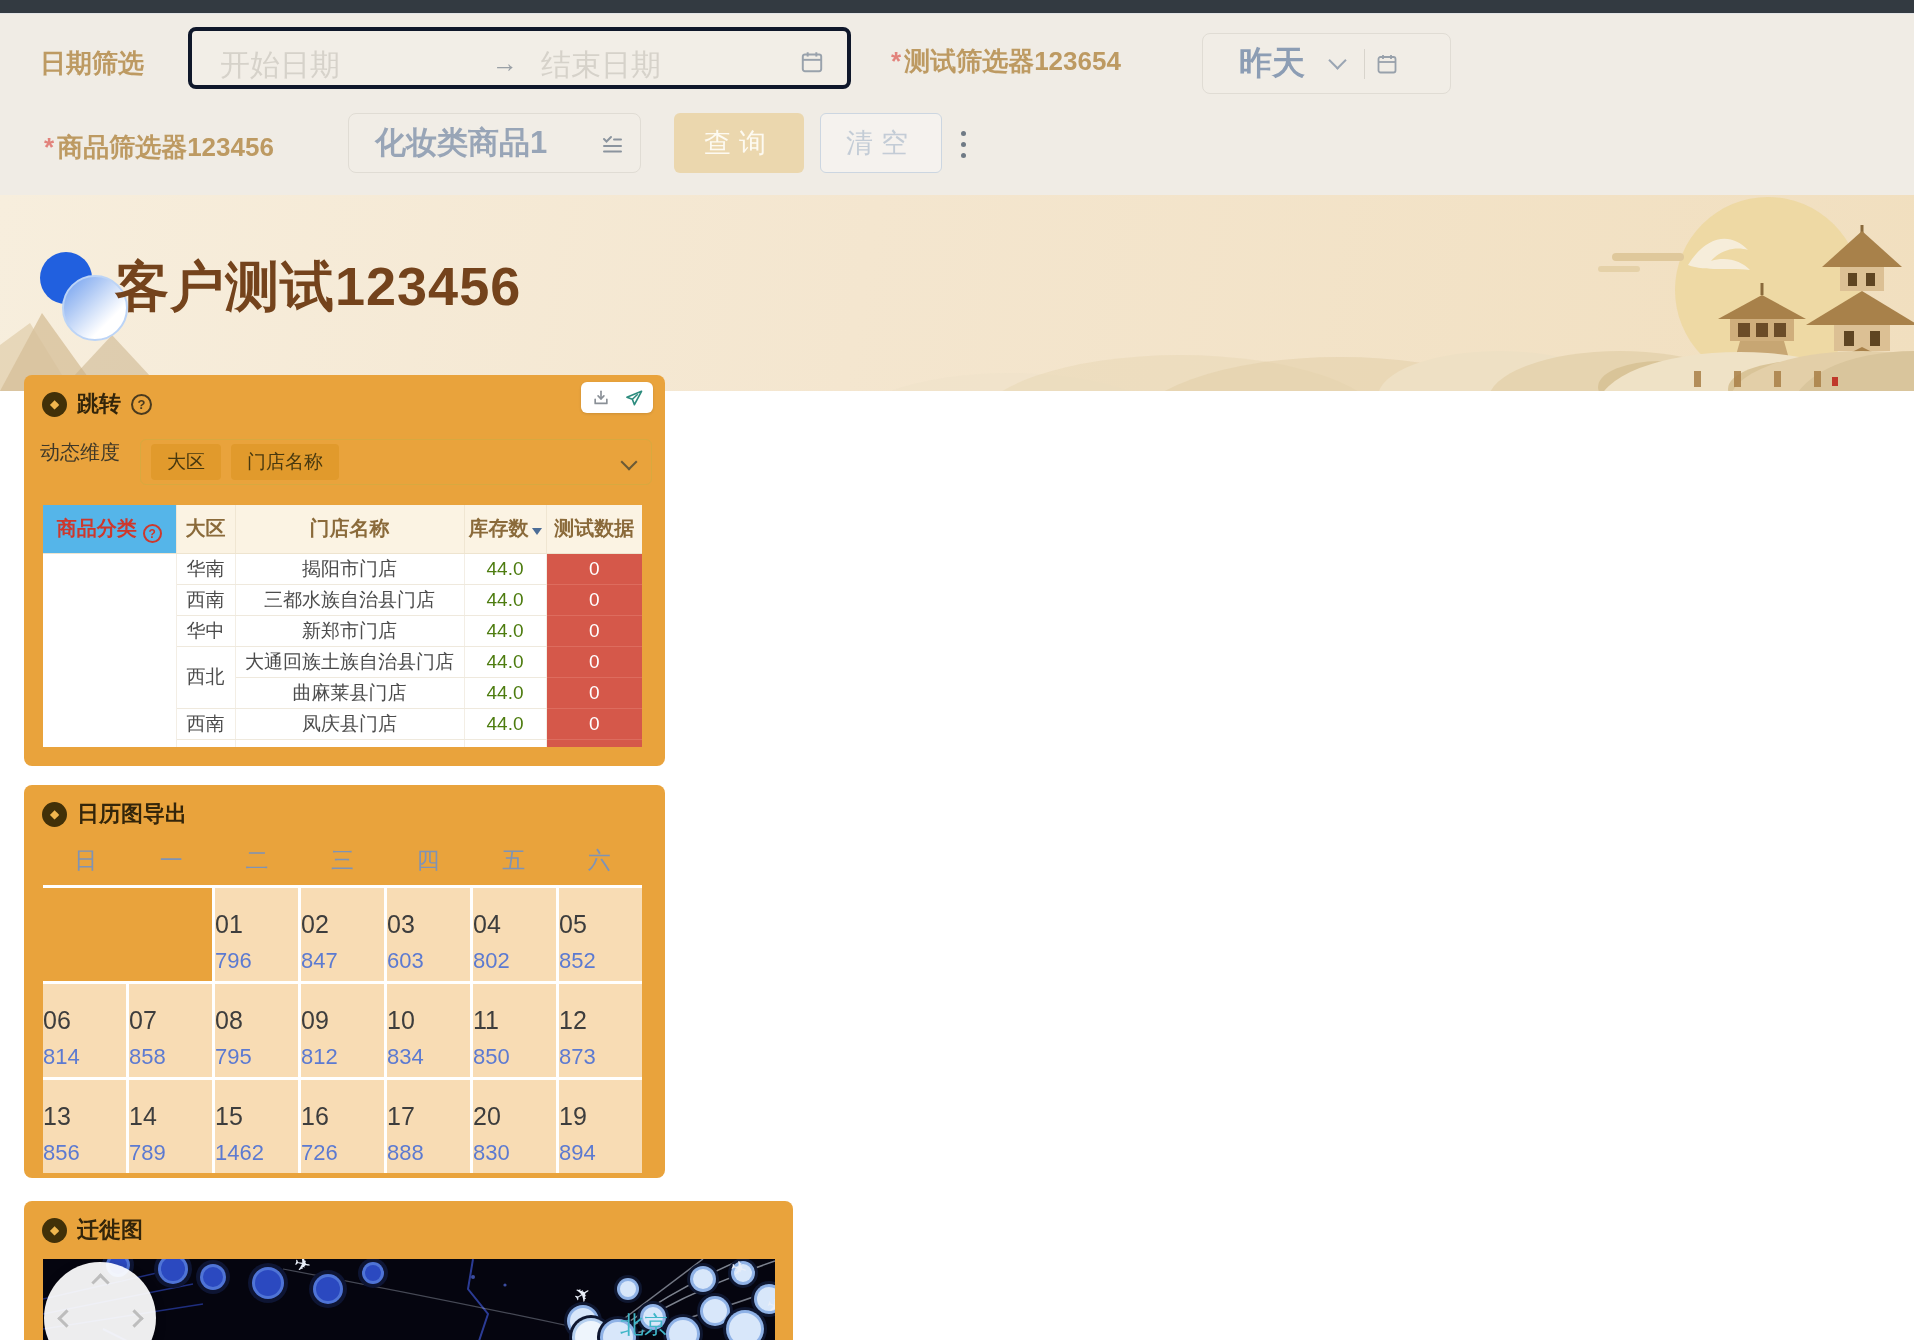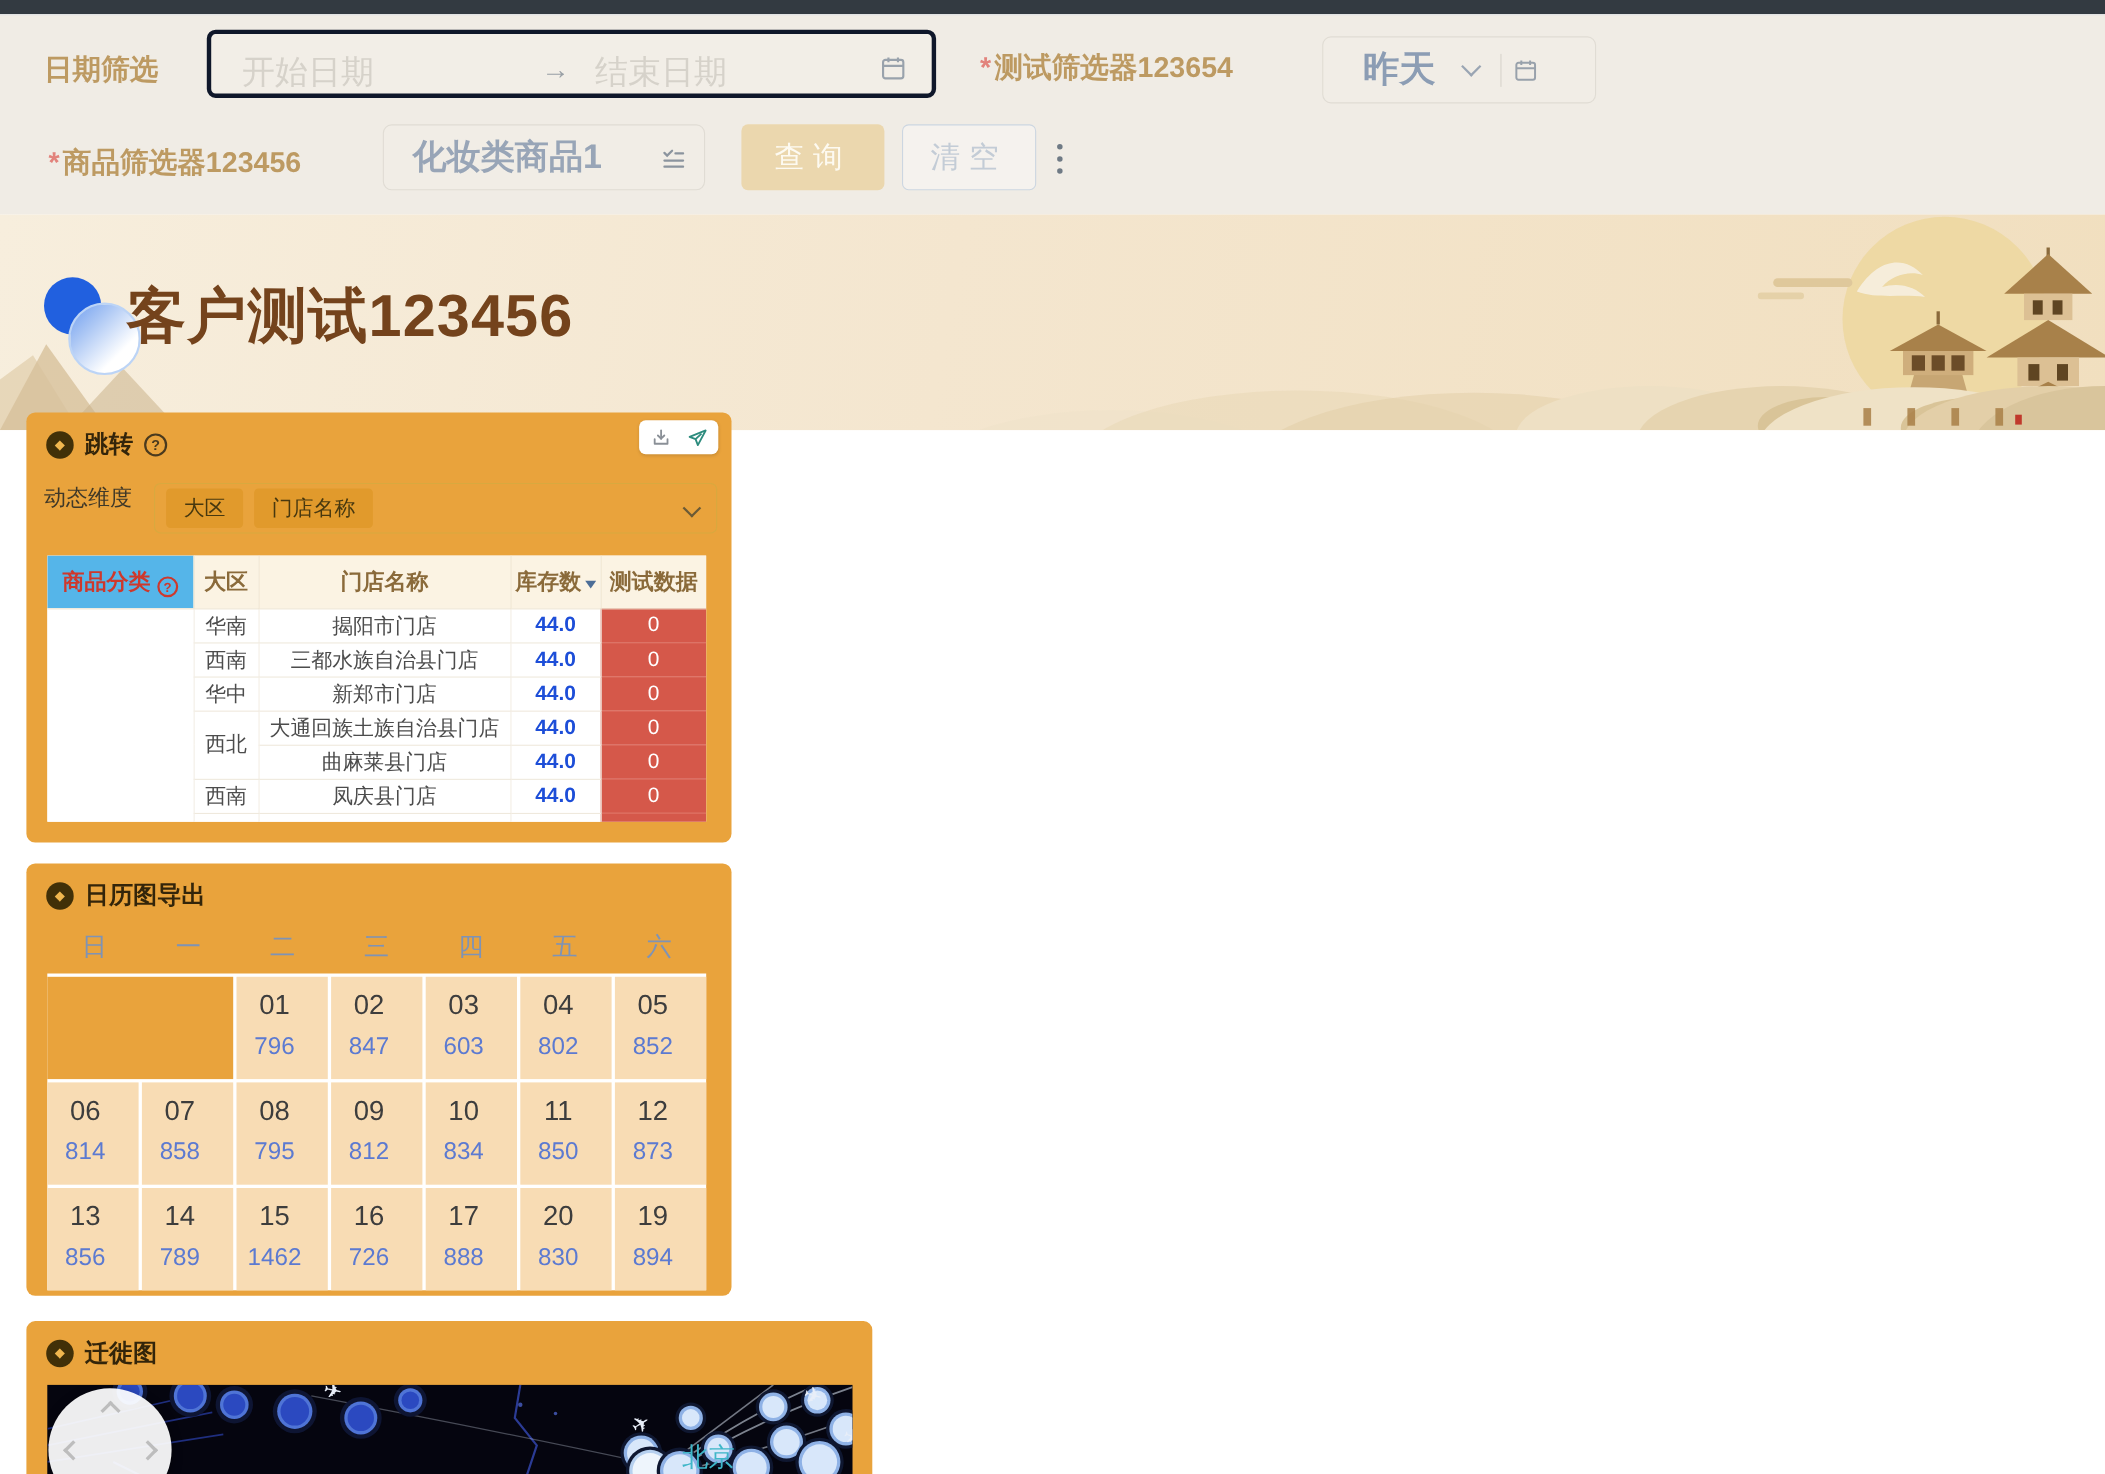--- a/index.html
+++ b/index.html
@@ -77,35 +77,35 @@
   .dyn-chev { position:absolute; right:16px; top:16px; width:12px; height:12px;
     border-right:2.5px solid #6b5a36; border-bottom:2.5px solid #6b5a36; transform:rotate(45deg); }
   .table-wrap { position:absolute; left:19px; top:130px; width:599px; height:242px; overflow:hidden; background:#fff; }
   table { border-collapse:collapse; width:599px; table-layout:fixed; }
   th { height:48px; background:#fbf3e3; color:#8a6a3a; font-size:20px; font-weight:700;
     border-right:1px solid #f0e6d2; border-bottom:1px solid #eee4cf; }
   th.th-category { background:#55b5e9; color:#ce382c; }
   th:last-child { border-right:none; }
   td { height:31px; font-size:19px; color:#4c4c4c; text-align:center; background:#fff;
     border-right:1px solid #f3eee5; border-bottom:1px solid #efe9dd; }
-  td.td-stock { color:#1d4ed8;font-weight:bold; }
+  td.td-stock { color:#4d7c0f; }
   td.td-test { background:#d5584a; color:#fff; border-bottom:1px solid #dd6c5e; border-right:none; }
   .red-help { display:inline-flex; width:19px; height:19px; border-radius:50%; border:2px solid #ce382c;
     color:#ce382c; font-size:12px; font-weight:700; align-items:center; justify-content:center;
     margin-left:6px; vertical-align:-3px; }
   .sort-caret { display:inline-block; width:0; height:0; border-left:5px solid transparent;
     border-right:5px solid transparent; border-top:7px solid #4c6d97; margin-left:3px; }
 
   
   .cal-weekdays { position:absolute; left:19px; top:60px; width:599px; display:grid; grid-template-columns:repeat(7,1fr); }
   .cal-weekday { text-align:center; font-size:23px; color:#7e93b6; }
   .cal-grid { position:absolute; left:19px; top:100px; width:599px; display:grid;
     grid-template-columns:repeat(7,1fr); grid-auto-rows:93px; gap:3px; background:#fff; padding-top:3px; }
   .cal-empty { background:#e9a33c; }
-  .cal-cell { background:#f8dcb4; text-align:center; padding:12px 14px 0 0; }
+  .cal-cell { background:#f8dcb4; text-align:left; padding:22px 14px 0 0; }
   .cal-day { font-size:25px; color:#3d3d3d; }
   .cal-val { font-size:22px; color:#5c7ad1; margin-top:9px; }
 
   
   .map-wrap { position:absolute; left:19px; top:58px; width:732px; height:330px; background:#05050f; overflow:hidden; }
   .pan-circle { position:absolute; left:1px; top:3px; width:112px; height:112px; border-radius:50%;
     background:rgba(255,255,255,.93); box-shadow:0 3px 10px rgba(0,0,0,.4); }
   .chev { position:absolute; width:13px; height:13px; border-left:3px solid #bdbdbd; border-top:3px solid #bdbdbd; }
   .chev.up    { left:50px; top:14px;  transform:rotate(45deg); }
   .chev.left  { left:16px; top:50px;  transform:rotate(-45deg); }

